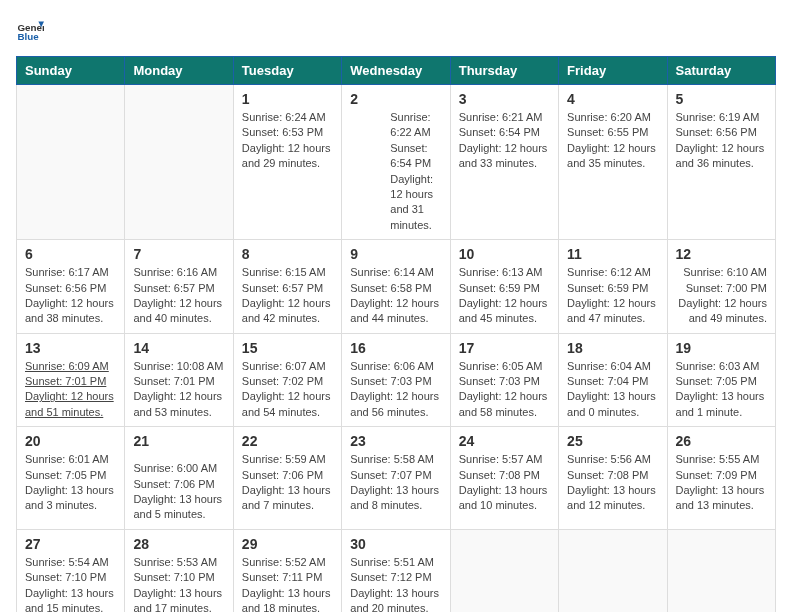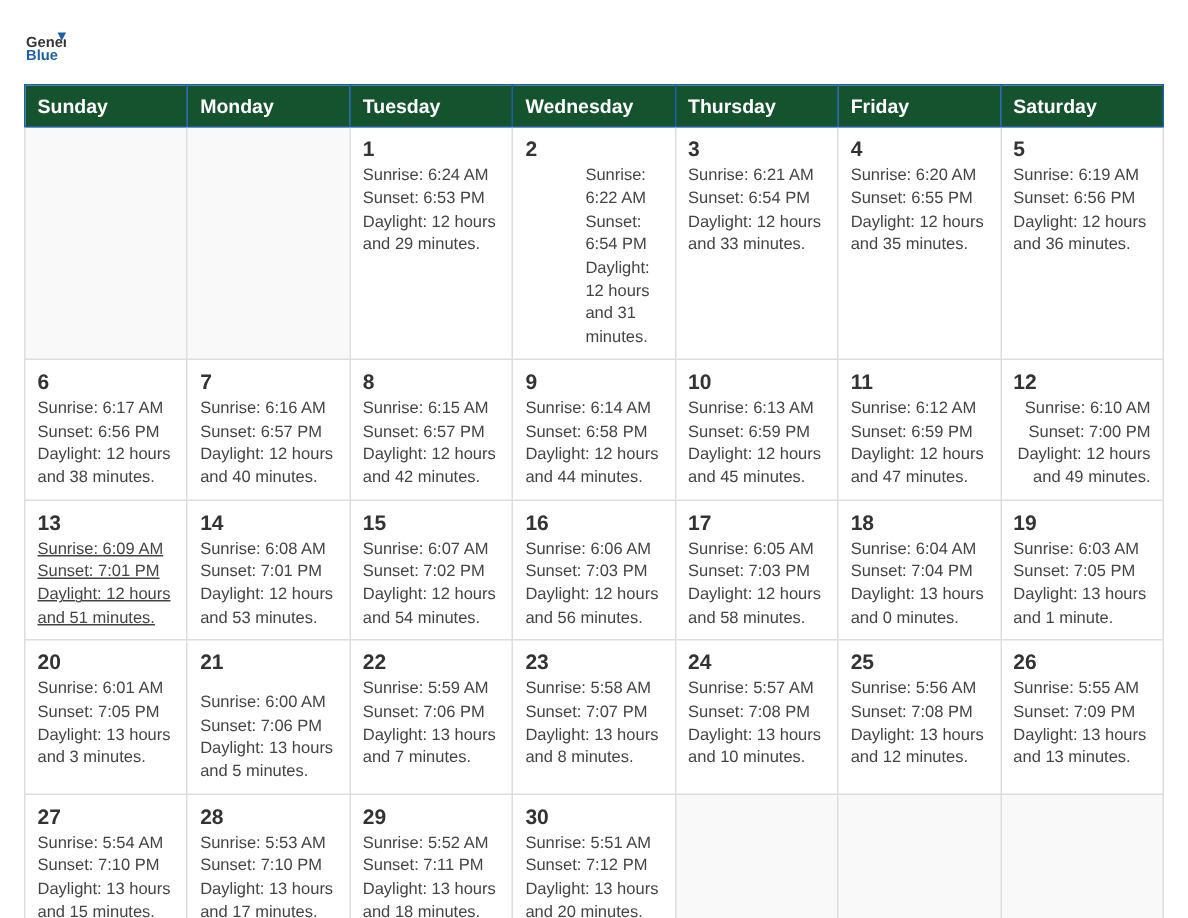--- a/index.html
+++ b/index.html
@@ -36,21 +36,21 @@
     .location-title {
       font-size: 16px;
       color: #555;
     }
     .calendar-table {
       width: 100%;
       border-collapse: collapse;
       border: 1px solid #ccc;
     }
     .calendar-table th {
-      background-color: #14532d;
+      background-color: #0f766e;
       color: #fff;
       text-align: left;
       padding: 6px 8px;
       font-size: 13px;
       border: 1px solid #1a5fa8;
     }
     .calendar-table td {
       vertical-align: top;
       padding: 6px 8px;
       border: 1px solid #ddd;
@@ -199,21 +199,21 @@
       <tr>
         <td>
           <span class="day-number">13</span>
           <div class="day-info" style="white-space: pre-line; text-decoration: underline;">Sunrise: 6:09 AM
 Sunset: 7:01 PM
 Daylight: 12 hours
 and 51 minutes.</div>
         </td>
         <td>
           <span class="day-number">14</span>
-          <div class="day-info" style="white-space: pre-line;">Sunrise: 6:08 AM
+          <div class="day-info" style="white-space: pre-line;">Sunrise: 10:08 AM
 Sunset: 7:01 PM
 Daylight: 12 hours
 and 53 minutes.</div>
         </td>
         <td>
           <span class="day-number">15</span>
           <div class="day-info" style="white-space: pre-line;">Sunrise: 6:07 AM
 Sunset: 7:02 PM
 Daylight: 12 hours
 and 54 minutes.</div>

